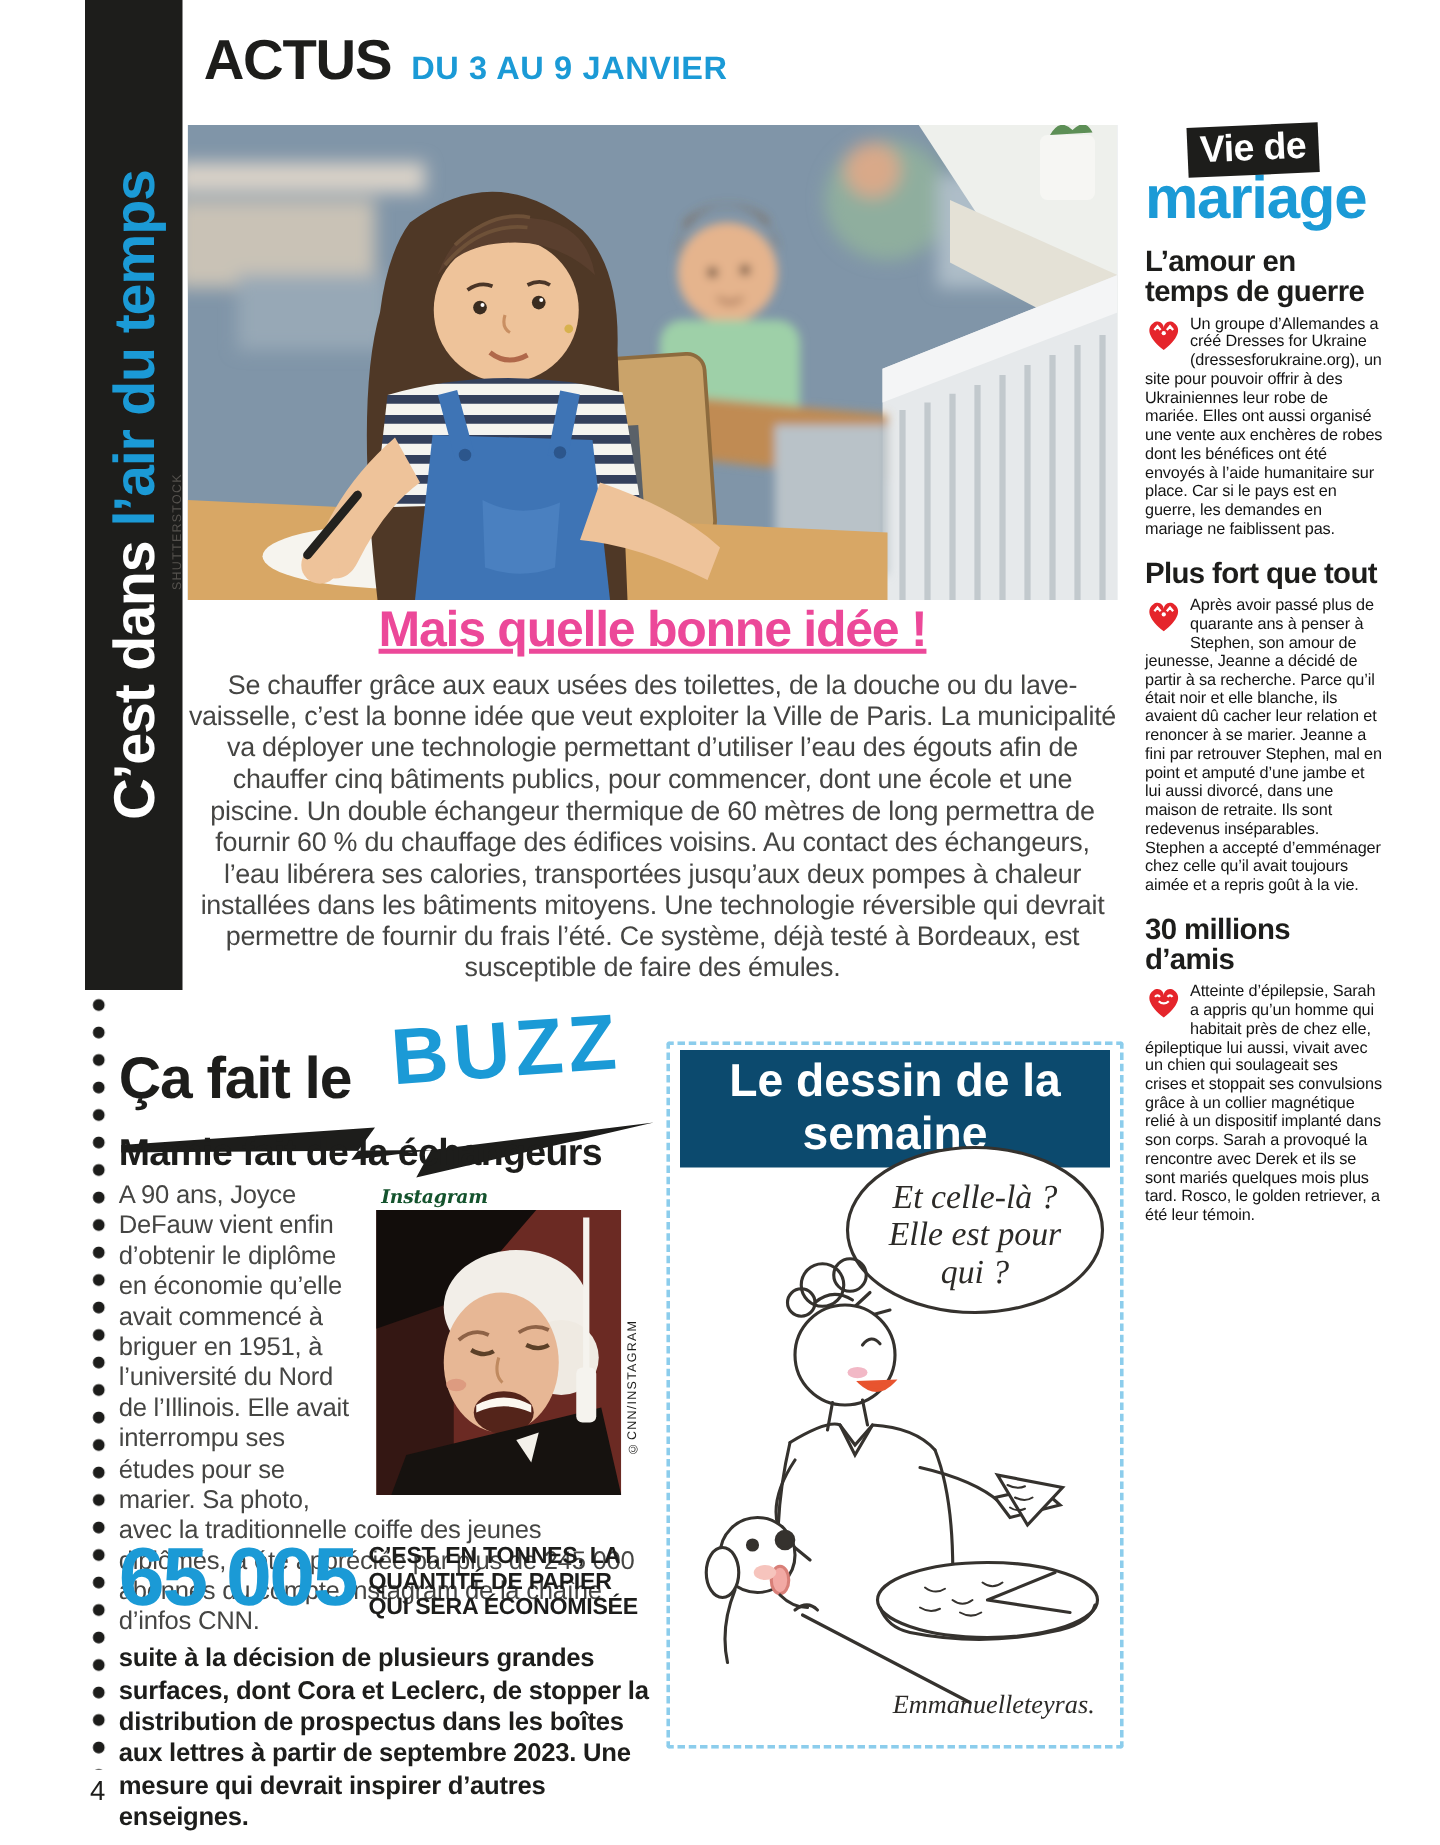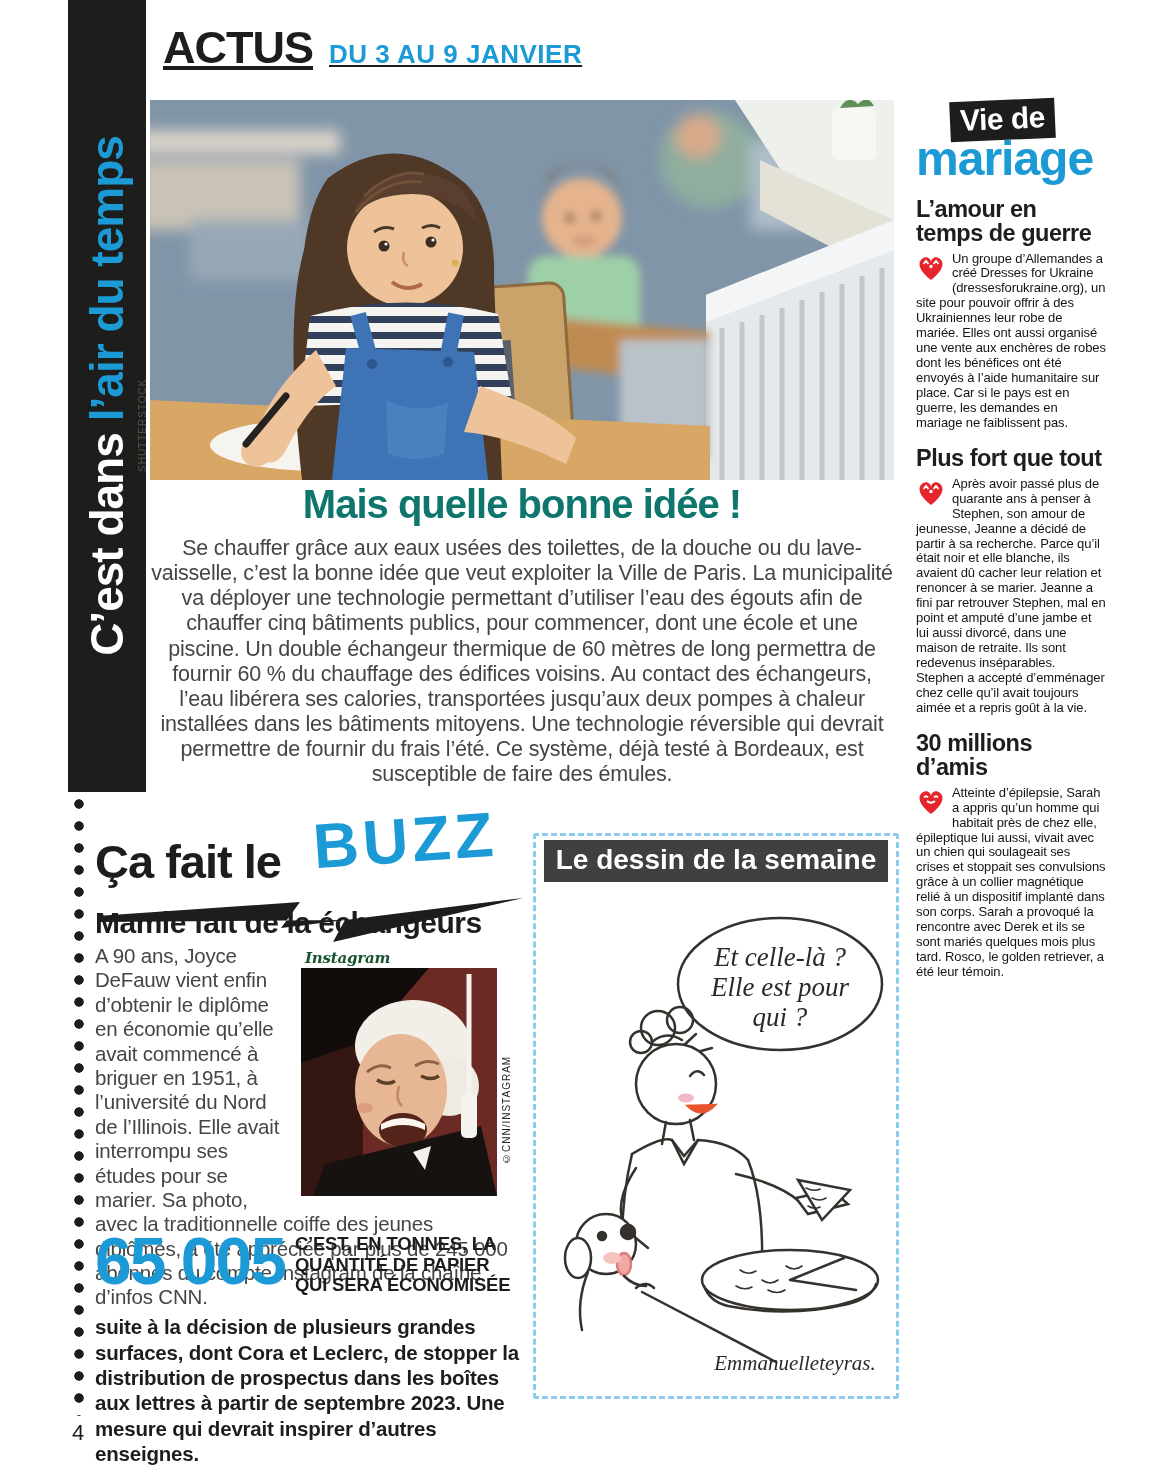--- a/index.html
+++ b/index.html
@@ -18,36 +18,36 @@
   .side-band-text .w{color:#ffffff;margin-right:12px;}
   .side-band-text .b{color:#1b9ad6;}
   .dot-col{
     position:absolute;left:73px;top:798px;width:12px;height:618px;
     background-image:radial-gradient(circle at 6px 6px,#1d1d1b 4.4px,transparent 5px);
     background-size:12px 22px;background-repeat:repeat-y;
   }
   .page-number{position:absolute;left:72px;top:1420px;font-size:22px;color:#1d1d1b;}
 
   
-  .header{position:absolute;left:163px;top:22px;display:flex;align-items:baseline;text-decoration:underline;}
+  .header{position:absolute;left:163px;top:22px;display:flex;align-items:baseline;}
   .header .actus{font-size:45px;font-weight:bold;letter-spacing:-1px;color:#1d1d1b;}
   .header .daterange{font-size:26px;font-weight:bold;color:#1b9ad6;margin-left:16px;letter-spacing:.5px;}
 
   
   .main-photo{position:absolute;left:150px;top:100px;width:744px;height:380px;overflow:hidden;}
   .vcredit{
     writing-mode:vertical-rl;transform:rotate(180deg);
     font-size:10px;color:#55524e;letter-spacing:1px;position:absolute;
   }
   .credit-shutterstock{left:137px;top:372px;height:100px;}
 
   
   .main-title{
     position:absolute;left:150px;top:482px;width:744px;text-align:center;
-    color:#0f766e;font-size:40px;font-weight:bold;letter-spacing:-1px;
+    color:#ec4899;font-size:40px;font-weight:bold;letter-spacing:-1px;text-decoration:underline;
   }
   .main-body{
     position:absolute;left:150px;top:536px;width:744px;text-align:center;
     font-size:21.5px;line-height:1.17;color:#454543;letter-spacing:-.2px;
   }
 
   
   .buzz-logo{position:absolute;left:95px;top:808px;width:435px;height:130px;text-align:center;}
   .buzz-black{position:absolute;left:0;top:26px;font-size:47px;font-weight:bold;letter-spacing:-1px;color:#1d1d1b;}
   .buzz-blue{
@@ -71,22 +71,22 @@
   .stat-number{font-size:66px;font-weight:bold;color:#1b9ad6;letter-spacing:-2px;line-height:.95;white-space:nowrap;}
   .stat-label{font-size:18.5px;font-weight:bold;line-height:1.12;margin-left:10px;margin-top:4px;letter-spacing:-.2px;color:#1d1d1b;}
   .stat-body{font-size:20.5px;font-weight:bold;line-height:1.24;margin-top:18px;letter-spacing:-.2px;color:#1d1d1b;}
 
   
   .cartoon-box{
     position:absolute;left:533px;top:833px;width:366px;height:566px;
     border:3px dashed #8ccdec;border-radius:3px;background:#fff;box-sizing:border-box;
   }
   .cartoon-banner{
-    position:absolute;left:8px;right:8px;top:4px;background:#404040;color:#fff;
-    font-size:28px;font-weight:bold;text-align:center;padding:4px 0 6px;
+    position:absolute;left:8px;right:8px;top:4px;background:#0c4a6e;color:#fff;
+    font-size:37px;font-weight:bold;text-align:center;padding:4px 0 6px;
   }
   .cartoon-svg{position:absolute;left:4px;top:56px;}
 
   
   .right-col{position:absolute;left:916px;top:100px;width:190px;}
   .tag-black{
     display:inline-block;background:#1d1d1b;color:#fff;font-weight:bold;font-size:30px;
     padding:2px 10px 4px;transform:rotate(-2.5deg);margin-left:34px;letter-spacing:-.5px;
   }
   .tag-blue{color:#1b9ad6;font-weight:bold;font-size:48px;letter-spacing:-1px;line-height:.95;margin-top:-4px;}

